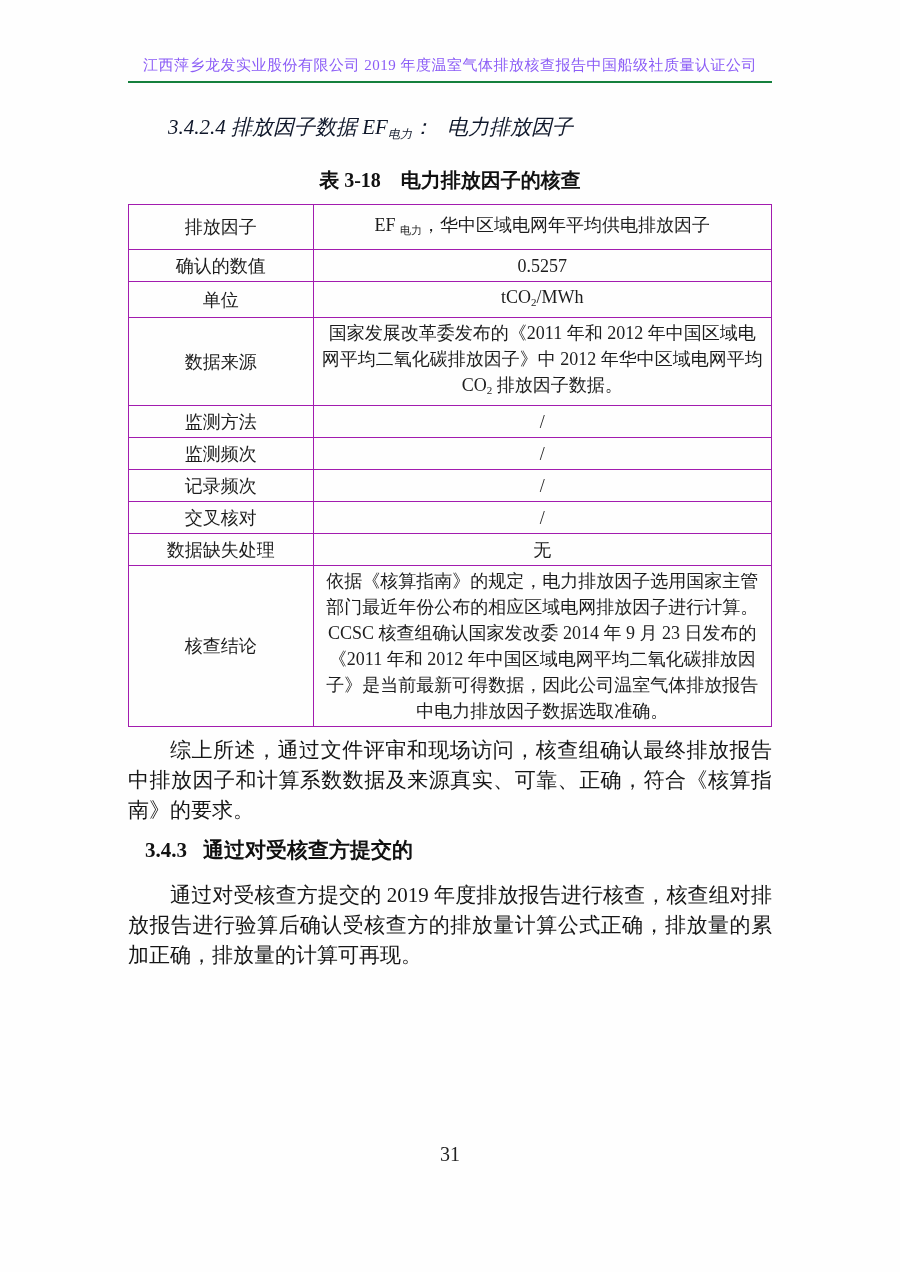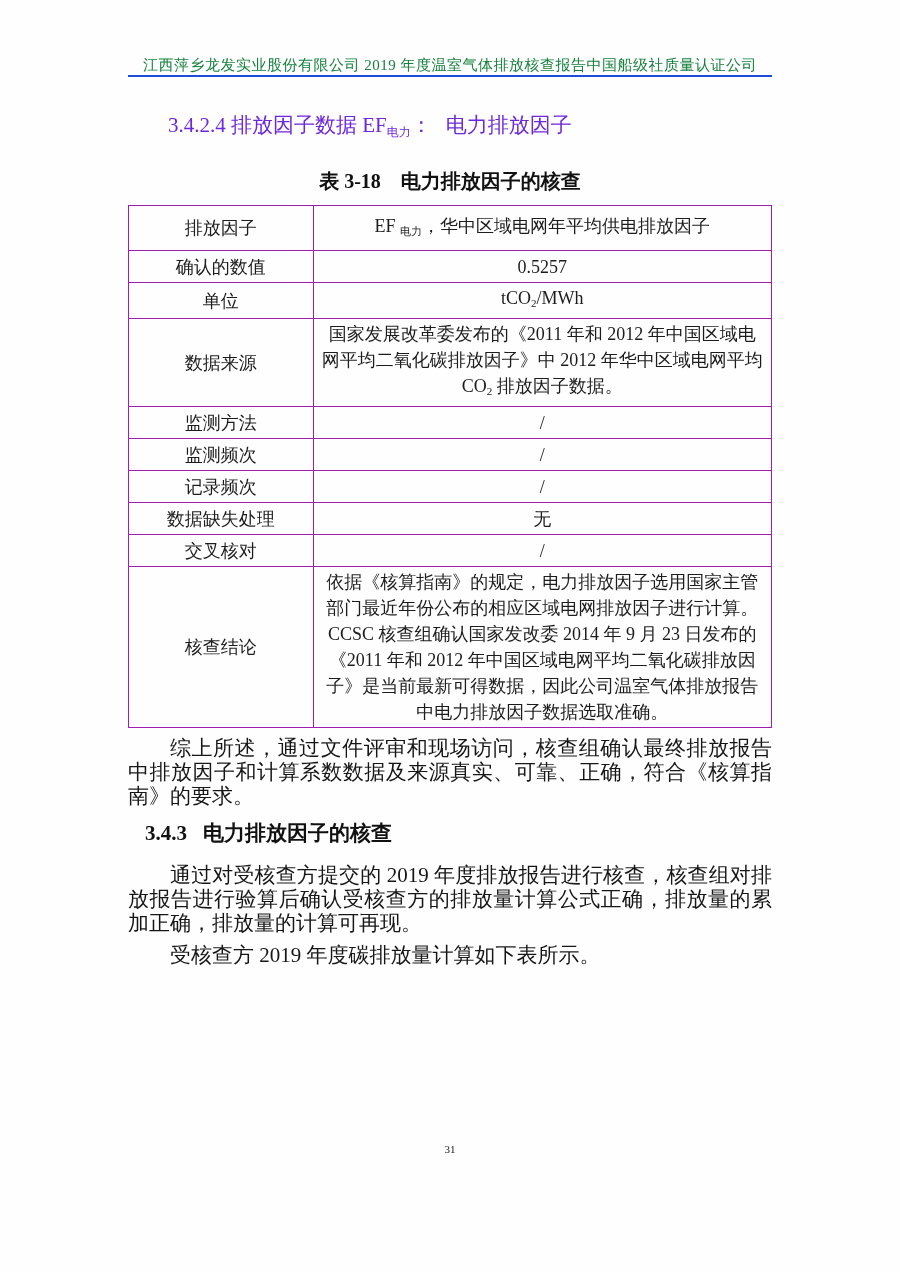--- a/index.html
+++ b/index.html
@@ -10,33 +10,35 @@
     font-family:"Liberation Serif","DejaVu Serif",serif;
     color:#1c1c1c;
     overflow:hidden;
   }
   .content{
     position:absolute;left:128px;top:0;width:644px;
   }
   
   .doc-header{
     margin-top:56px;
-    border-bottom:2px solid #1d4ed8;
+    padding-bottom:6px;
+    border-bottom:2px solid #15803d;
     text-align:center;
     font-size:15px;
     letter-spacing:.5px;
     white-space:nowrap;
-    color:#15803d;
+    color:#8b5cf6;
   }
   
   .section-heading{
     margin:30px 0 0 40px;
     font-size:21px;
-    line-height:36px;
-    color:#6d28d9;
+    line-height:29px;
+    color:#0f172a;
+    font-style:italic;
   }
   .section-heading sub, .factor-sub{
     font-size:12px;
     vertical-align:-4px;
     letter-spacing:0;
   }
   .heading-gap{display:inline-block;width:14px;}
   
   .table-title{
     margin:18px 0 10px 0;
@@ -68,40 +70,40 @@
     text-align:justify;
     line-height:30px;
     padding:4px 12px;
     border-radius:30px;
   }
   table.vtable sub{font-size:11px;vertical-align:-3px;}
   
   .para{
     margin:8px 0 0 0;
     font-size:21px;
-    line-height:24px;
+    line-height:30px;
     text-align:justify;
     text-indent:2em;
     color:#161616;
   }
   
   .sub-section-heading{
     margin:4px 0 0 0;
     font-size:21px;
     line-height:43px;
     font-weight:bold;
     color:#111;
   }
   .sub-section-heading .num{margin-right:16px;margin-left:17px;}
   
   .page-number{
     position:absolute;
     top:1143px;left:0;width:100%;
     text-align:center;
-    font-size:11px;
+    font-size:20px;
     color:#222;
   }
 </style>
 </head>
 <body>
 
 <div class="page">
   <div class="content">
 
     <div class="doc-header">
@@ -144,39 +146,38 @@
         </tr>
         <tr class="r-small">
           <td>监测频次</td>
           <td>/</td>
         </tr>
         <tr class="r-small">
           <td>记录频次</td>
           <td>/</td>
         </tr>
         <tr class="r-small">
+          <td>交叉核对</td>
+          <td>/</td>
+        </tr>
+        <tr class="r-small">
           <td>数据缺失处理</td>
           <td>无</td>
-        </tr>
-        <tr class="r-small">
-          <td>交叉核对</td>
-          <td>/</td>
         </tr>
         <tr>
           <td>核查结论</td>
           <td class="cell-conclusion">依据《核算指南》的规定，电力排放因子选用国家主管部门最近年份公布的相应区域电网排放因子进行计算。CCSC 核查组确认国家发改委 2014 年 9 月 23 日发布的《2011 年和 2012 年中国区域电网平均二氧化碳排放因子》是当前最新可得数据，因此公司温室气体排放报告中电力排放因子数据选取准确。</td>
         </tr>
       </tbody>
     </table>
 
     <p class="para">综上所述，通过文件评审和现场访问，核查组确认最终排放报告中排放因子和计算系数数据及来源真实、可靠、正确，符合《核算指南》的要求。</p>
 
     <div class="sub-section-heading">
-      <span class="num">3.4.3</span><span>电力排放因子的核查</span>
+      <span class="num">3.4.3</span><span>通过对受核查方提交的</span>
     </div>
 
     <p class="para">通过对受核查方提交的 2019 年度排放报告进行核查，核查组对排放报告进行验算后确认受核查方的排放量计算公式正确，排放量的累加正确，排放量的计算可再现。</p>
-    <p class="para">受核查方 2019 年度碳排放量计算如下表所示。</p>
 
   </div>
 
   <div class="page-number">31</div>
 </div>
 
 </body></html>

